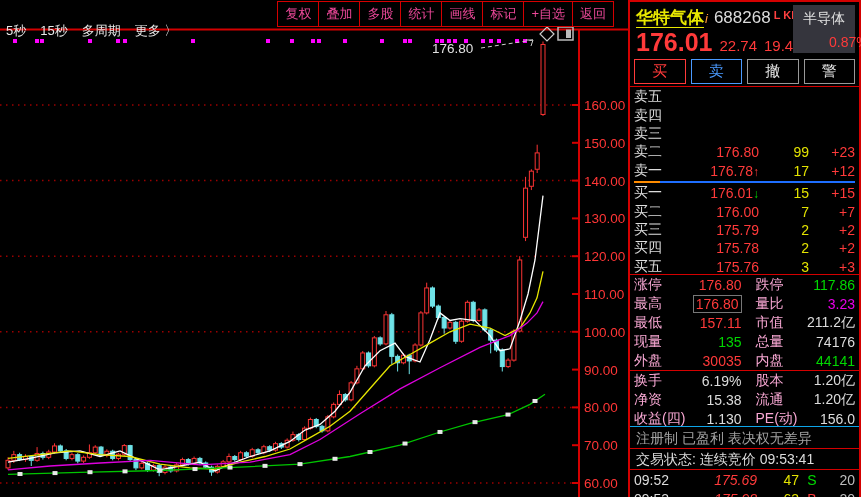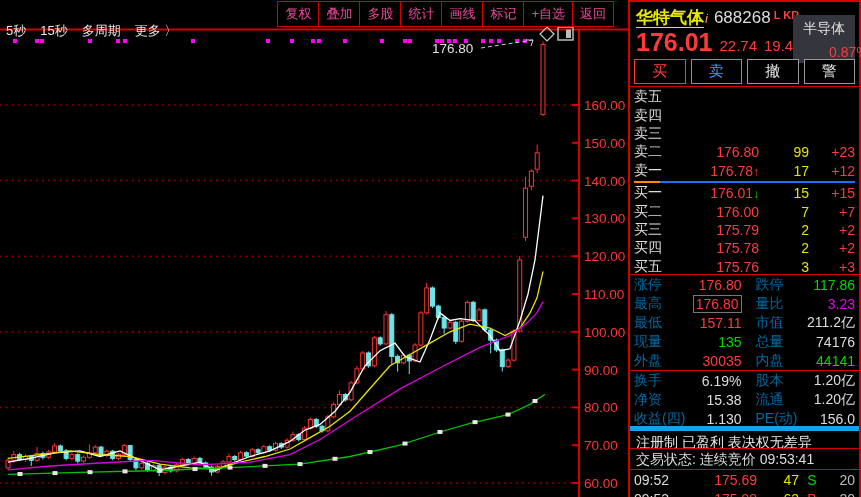--- a/index.html
+++ b/index.html
@@ -22,21 +22,21 @@
   #hdr{position:absolute;left:0;top:0;width:100%;height:55px;}
   #name-row{position:absolute;left:6px;top:4px;font-size:17px;white-space:nowrap;}
   #stock-name{color:#e8e800;font-weight:bold;border-bottom:1px solid #e8e800;cursor:pointer;}
   #info-i{color:#ff9a3c;font-size:13px;font-style:italic;margin-left:1px;cursor:pointer;}
   #stock-code{color:#dcdcdc;margin-left:6px;}
   #tags{color:#ff4040;font-size:11px;font-weight:bold;vertical-align:4px;margin-left:3px;}
   #price-row{position:absolute;left:6px;top:26px;white-space:nowrap;}
   #last-price{font-size:25px;font-weight:bold;color:#ff3a3a;}
   #chg,#chgp{font-size:15px;color:#ff3a3a;margin-left:7px;}
   #sector-badge{position:absolute;right:4px;top:3px;width:62px;height:48px;background:#35353d;
-        text-align:center;cursor:pointer;margin-top:10px;}
+        text-align:center;cursor:pointer;}
   #sector-name{display:block;font-size:14px;color:#e0e0e0;padding-top:5px;}
   #sector-chg{display:block;font-size:14px;color:#ff3a3a;padding-top:6px;padding-left:36px;}
   #btnrow{position:absolute;left:0;top:55px;width:100%;height:29px;display:flex;gap:5px;
           padding:2px 4px;box-sizing:border-box;}
   .trade-btn{flex:1;border:1px solid #999;background:#000;font-size:15px;display:flex;
              align-items:center;justify-content:center;cursor:pointer;}
   
   #orderbook{position:absolute;left:0;top:84px;width:100%;height:188px;border-top:1px solid #d40000;
              padding:1px 4px;box-sizing:border-box;}
   .ob-row{display:grid;grid-template-columns:44px 1fr 50px 46px;height:18.4px;align-items:center;
@@ -45,30 +45,30 @@
   .ob-vol{text-align:right;color:#e3e300;} .ob-delta{text-align:right;color:#ff3a3a;}
   .ob-arrow{font-size:12px;}
   #ob-divider{height:2px;margin:1px 0;display:flex;}
   #ob-divider .seg1{width:26px;background:#ff8c00;} #ob-divider .seg2{flex:1;background:#1e6eff;}
   
   #stats1{position:absolute;left:0;top:272px;width:100%;height:96px;border-top:1px solid #d40000;
           padding:1px 4px;box-sizing:border-box;}
   #stats2{position:absolute;left:0;top:368px;width:100%;height:56px;border-top:1px solid #d40000;
           padding:1px 4px;box-sizing:border-box;}
   .st-row{display:grid;grid-template-columns:52px 1fr 58px 1fr;height:18.8px;align-items:center;font-size:14px;}
-  .st-l{color:#0369a1;} .st-v{text-align:right;}
+  .st-l{color:#f9a8d4;} .st-v{text-align:right;}
   .boxed{border:1px solid #777;padding:0 2px;}
-  #infoline{position:absolute;left:0;top:424px;width:100%;height:22px;border-top:5px solid #0ea5e9;
-            font-size:14px;color:#e5e5e5;line-height:22px;padding-left:6px;box-sizing:border-box;white-space:nowrap;}
+  #infoline{position:absolute;left:0;top:424px;width:100%;height:22px;border-top:1px solid #0ea5e9;
+            font-size:14px;color:#a3a3a3;line-height:22px;padding-left:6px;box-sizing:border-box;white-space:nowrap;}
   #statusline{position:absolute;left:0;top:446px;width:100%;height:21px;border-top:1px solid #d40000;
             font-size:14px;color:#dcdcdc;line-height:21px;padding-left:6px;box-sizing:border-box;white-space:nowrap;}
   #ticklist{position:absolute;left:0;top:467px;width:100%;height:28px;border-top:1px solid #d40000;
             overflow:hidden;padding:0 4px;box-sizing:border-box;cursor:pointer;}
   .tick-row{display:grid;grid-template-columns:48px 1fr 42px 26px 30px;height:19px;align-items:center;font-size:14px;}
-  .tick-time{color:#dcdcdc;} .tick-price{text-align:right;color:#ff3a3a;}
+  .tick-time{color:#dcdcdc;} .tick-price{text-align:right;color:#ff3a3a;font-style:italic;}
   .tick-vol{text-align:right;color:#e3e300;} .tick-side{text-align:center;}
   .tick-count{text-align:right;color:#bdbdbd;}
 </style>
 </head>
 <body>
 
 <div id="app">
   <div id="chart"><svg width="628" height="497" viewBox="0 0 628 497" xmlns="http://www.w3.org/2000/svg">
         <line x1="0" y1="105" x2="578" y2="105" stroke="#9b0000" stroke-width="1.5" stroke-dasharray="1.5 4.5"></line>
         <line x1="0" y1="180.6" x2="578" y2="180.6" stroke="#9b0000" stroke-width="1.5" stroke-dasharray="1.5 4.5"></line>

